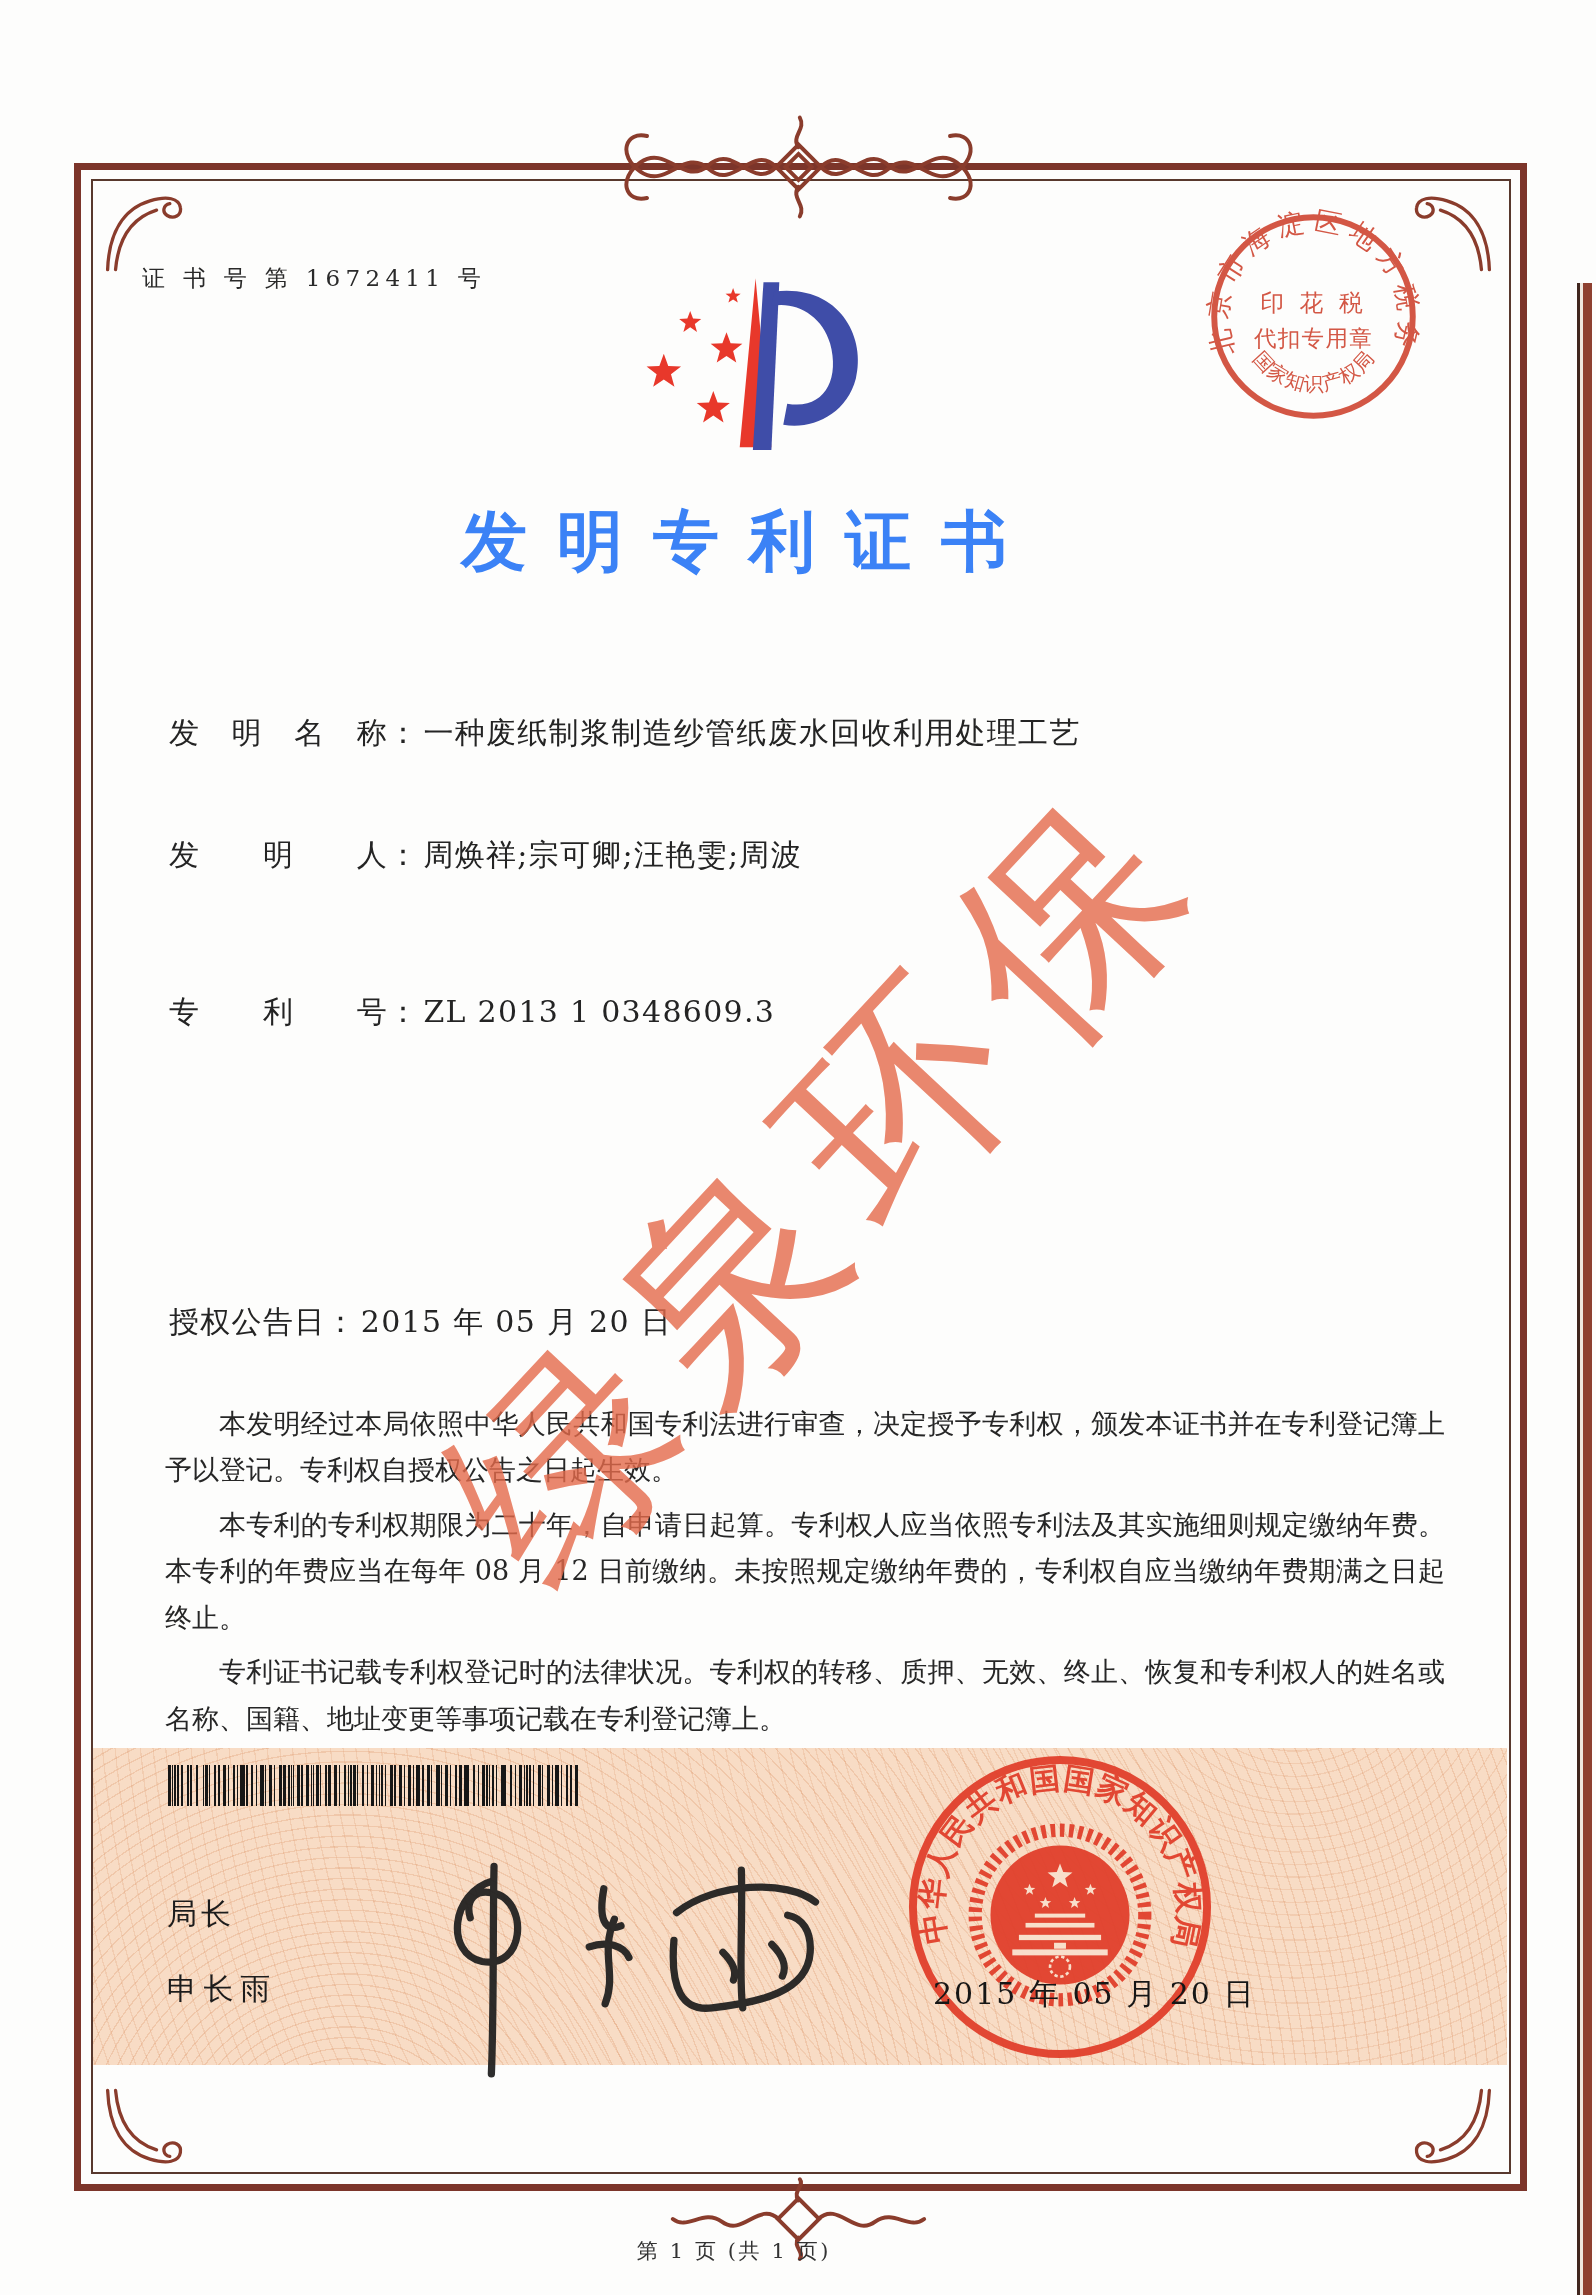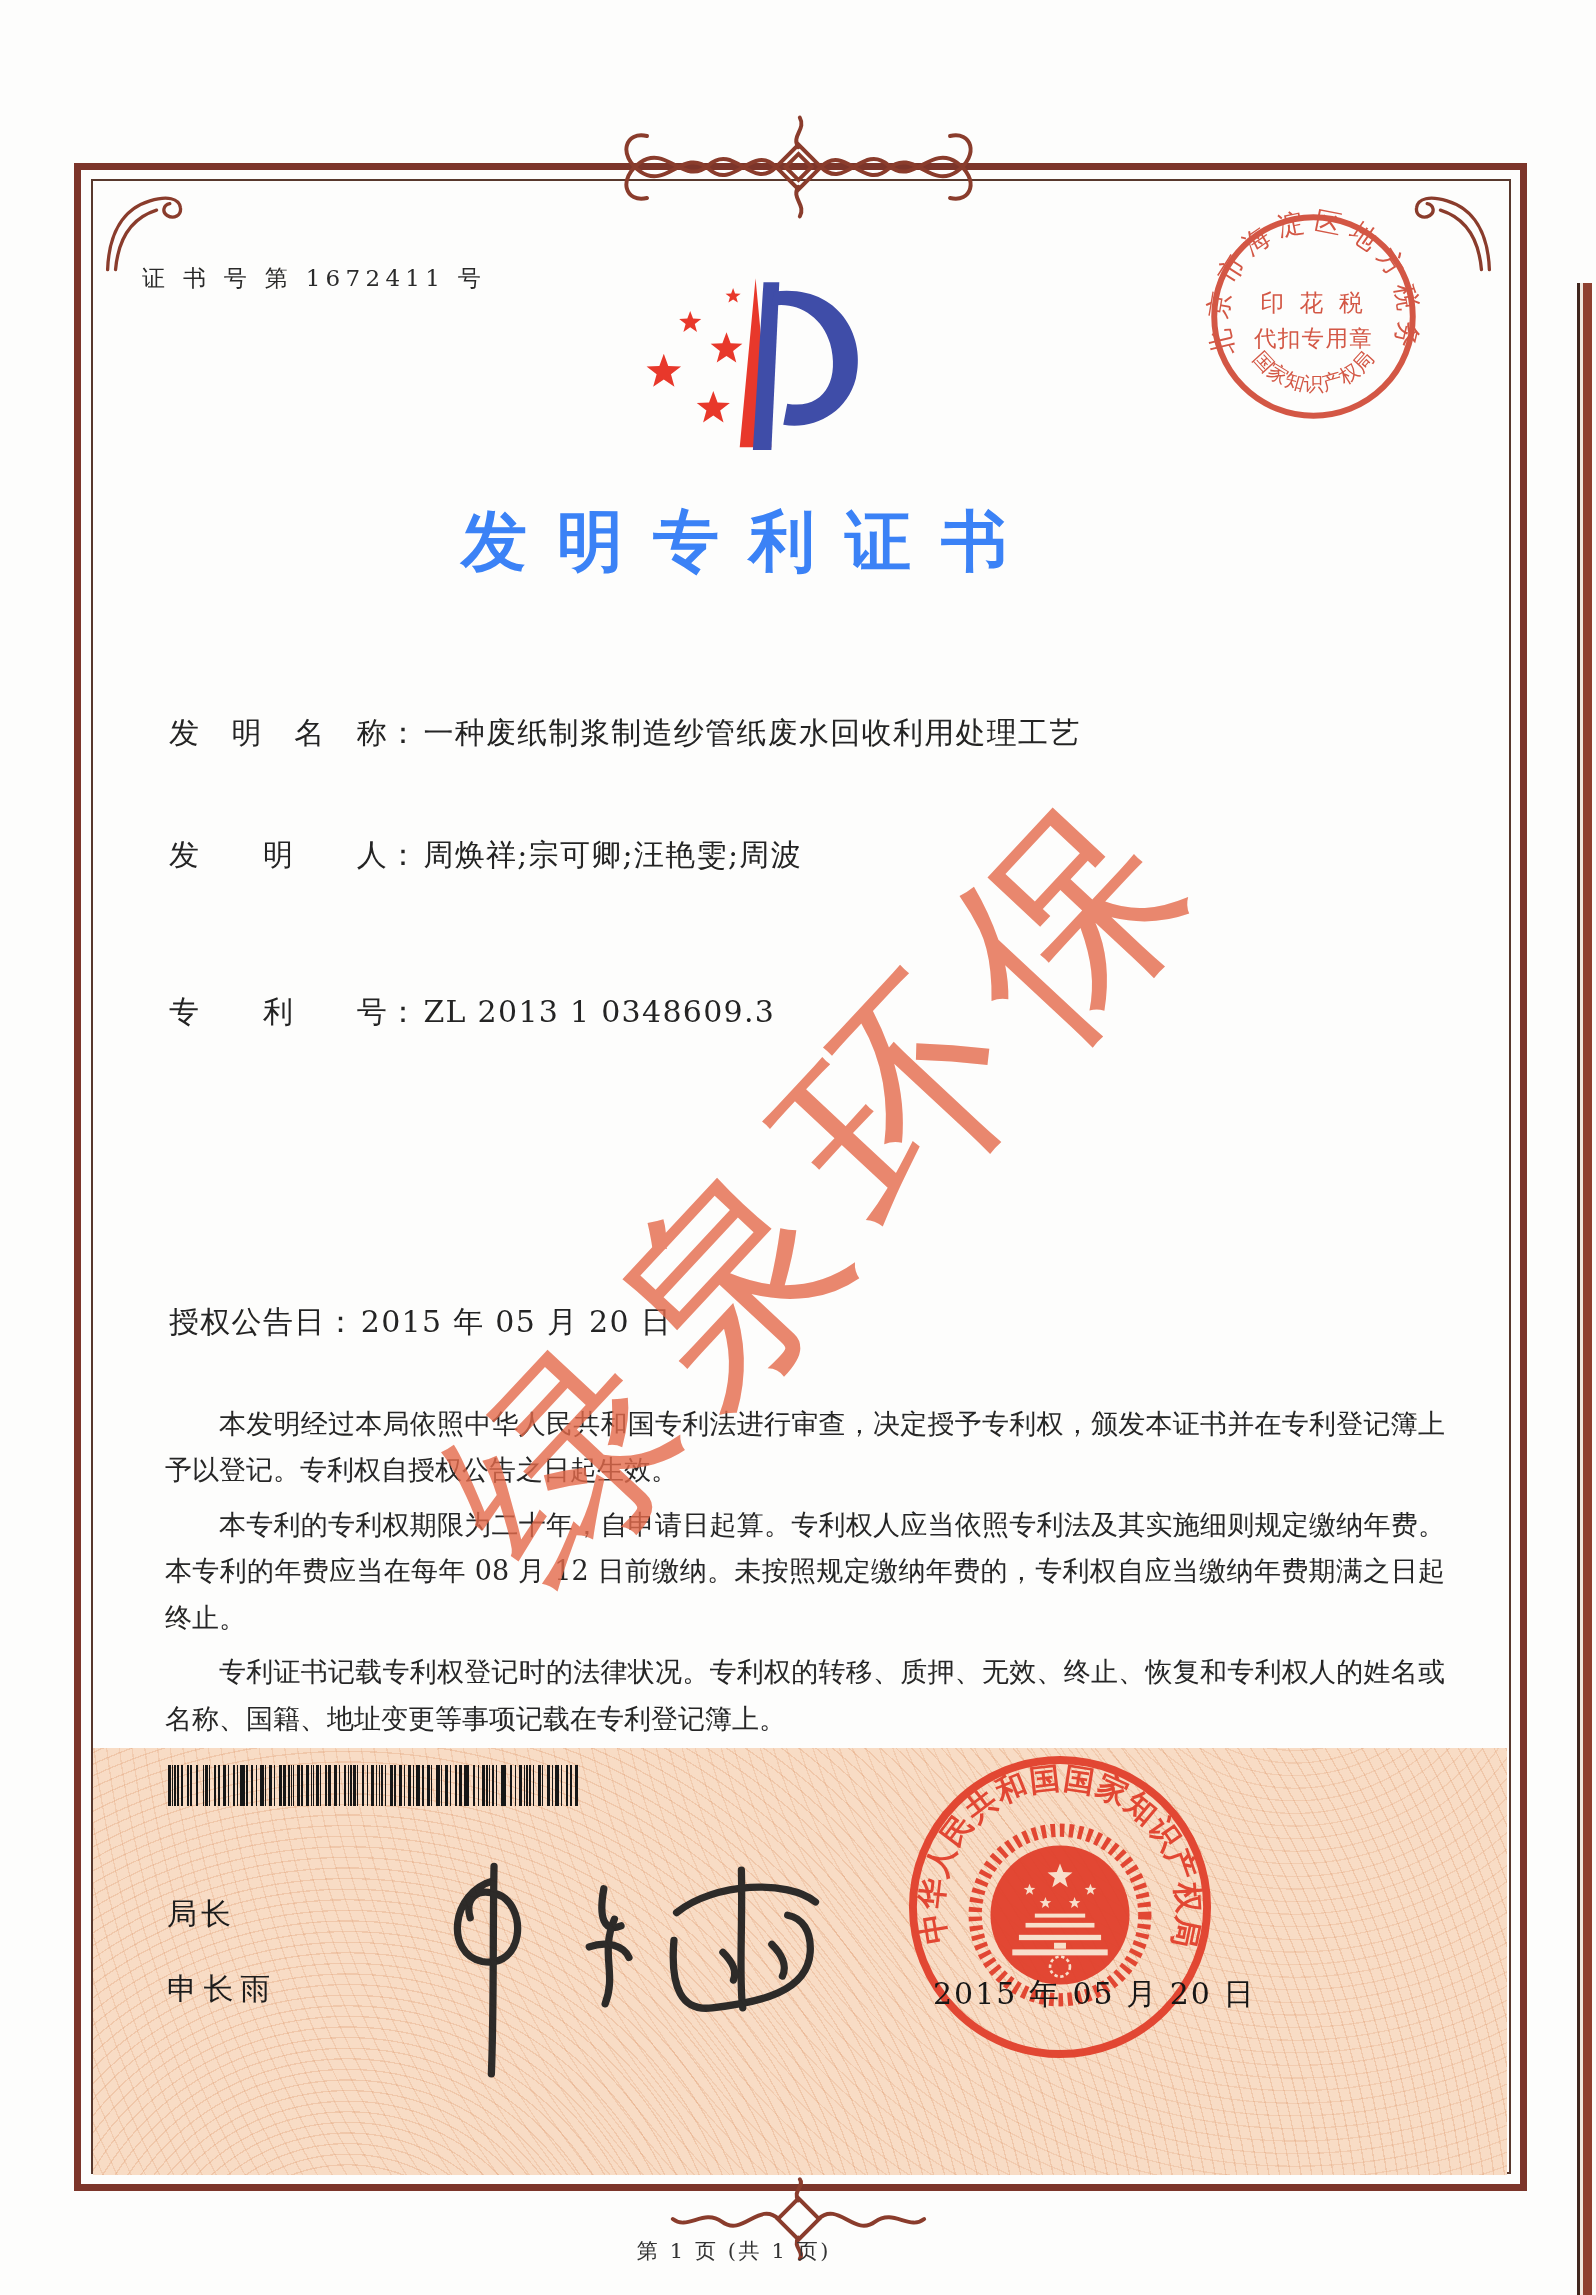--- a/index.html
+++ b/index.html
@@ -36,21 +36,21 @@
   
   .paragraphs{position:absolute;left:165px;top:1373px;width:1280px;
     font-size:27px;line-height:1.72;text-align:justify;color:#262626;margin-top:28px;}
   .paragraphs p{margin:0 0 8px 0;text-indent:2em;}
   
   .watermark{position:absolute;left:827px;top:1184px;z-index:6;
     transform:translate(-50%,-50%) rotate(-47deg);
     font-size:218px;letter-spacing:28px;white-space:nowrap;
     color:#e56a4b;opacity:.8;pointer-events:none;}
   
-  .bottom-section{position:absolute;left:93px;top:1748px;width:1414px;height:427px;
+  .bottom-section{position:absolute;left:93px;top:1748px;width:1414px;height:317px;
     background-color:#f8dcc5;
     background-image:
       repeating-radial-gradient(circle at 18% 135%, rgba(219,146,100,.28) 0 1.3px, rgba(219,146,100,0) 1.3px 10.6px),
       repeating-radial-gradient(circle at 85% -35%, rgba(219,146,100,.22) 0 1.3px, rgba(219,146,100,0) 1.3px 12.6px);}
   .barcode{position:absolute;left:75px;top:17px;width:410px;height:41px;
     background-image:
       repeating-linear-gradient(90deg,#161616 0 2.6px,transparent 2.6px 4px,#161616 4px 5.3px,transparent 5.3px 9.3px,#161616 9.3px 11.2px,transparent 11.2px 14px,#161616 14px 14.6px,transparent 14.6px 18.5px),
       repeating-linear-gradient(90deg,transparent 0 6px,#161616 6px 8px,transparent 8px 13.2px,#161616 13.2px 14px,transparent 14px 22px);}
   .issuer-role{position:absolute;left:74px;top:146px;font-size:30px;letter-spacing:4px;color:#1c1c1c;}
   .issuer-name{position:absolute;left:74px;top:221px;font-size:30px;letter-spacing:6.6px;color:#1c1c1c;}

